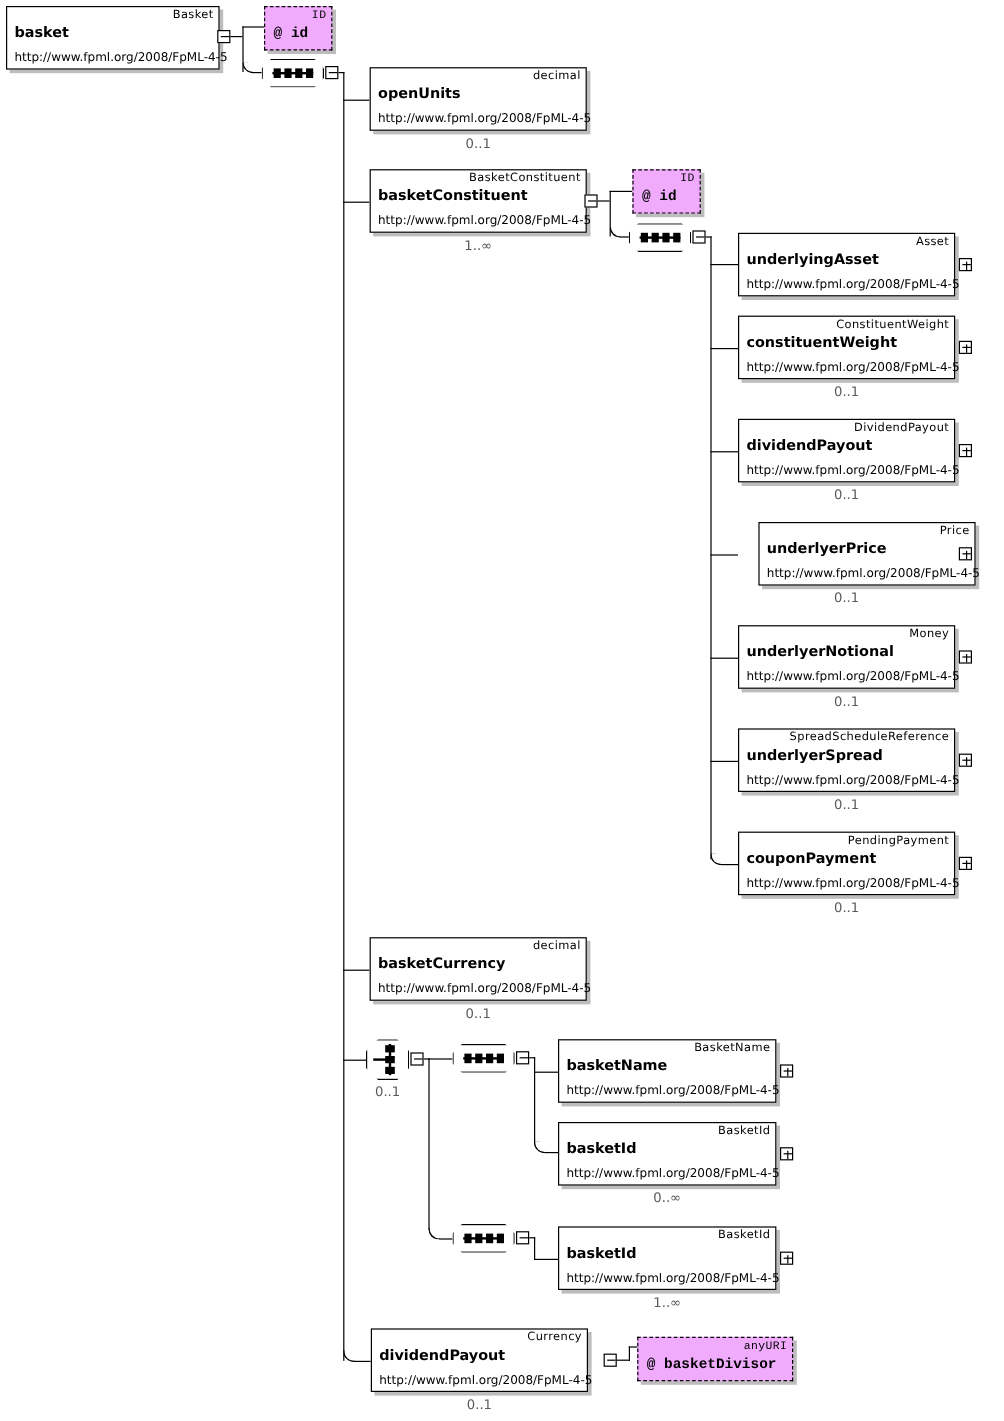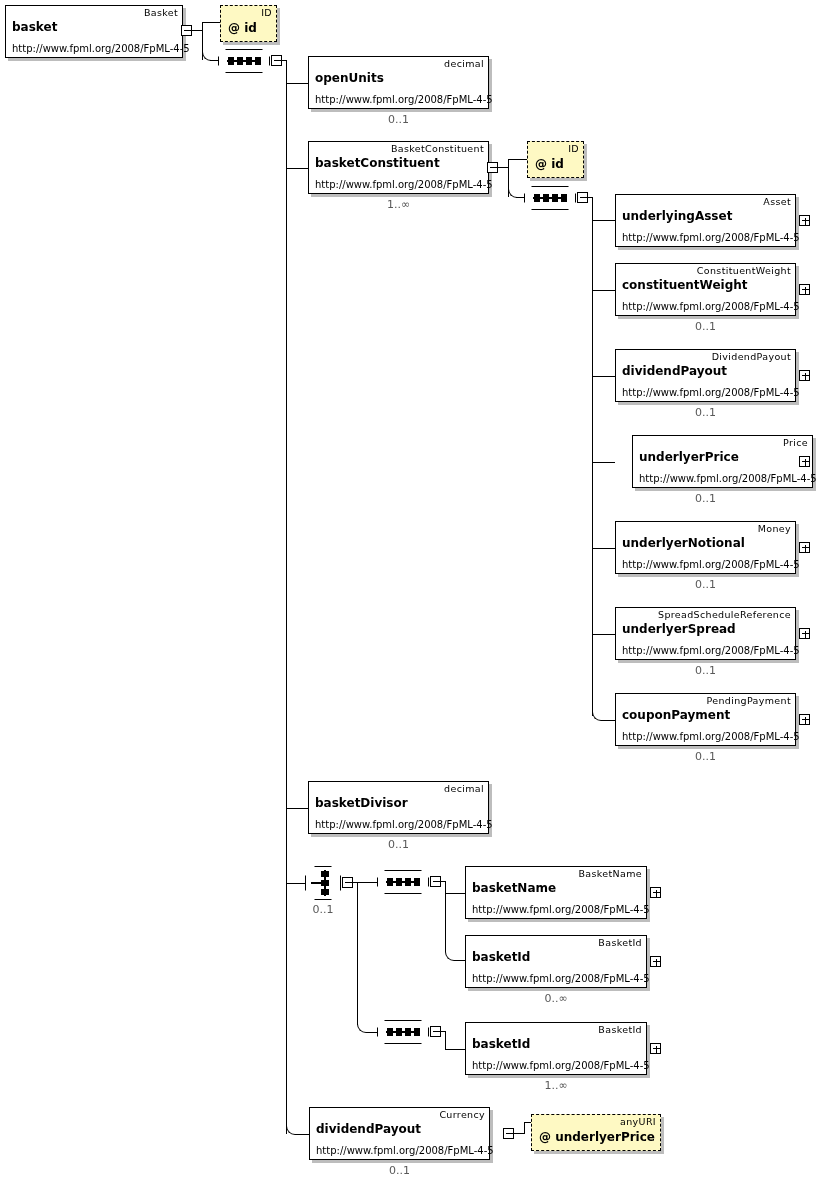--- a/index.html
+++ b/index.html
@@ -41,21 +41,22 @@
     left:6px; bottom:2px;
     font-size:10px;
     color:#000;
     white-space:nowrap;
     line-height:12px;
   }
 
   
   .node.attr{
     border:1px dashed #000000;
-    background:#fef9c3;
+    background:#f0abfc;
+    font-family:Liberation Mono, monospace;
   }
   .node.attr .name{
     left:7px; top:15px;
   }
 
   
   .card{
     position:absolute;
     font-size:11px;
     color:#595959;
@@ -299,21 +300,21 @@
     <span class="ns">http://www.fpml.org/2008/FpML-4-5</span>
   </div>
   <div class="tog" style="left:799px;top:714px;">
     <div class="h"></div>
       <div class="v"></div>
   </div>
   <div class="card" style="left:615px;top:750px;width:181px;">0..1</div>
 
   <div class="node" style="left:308px;top:781px;width:181px;height:53px;">
     <span class="type">decimal</span>
-    <span class="name">basketDivisor</span>
+    <span class="name">basketCurrency</span>
     <span class="ns">http://www.fpml.org/2008/FpML-4-5</span>
   </div>
   <div class="card" style="left:308px;top:838px;width:181px;">0..1</div>
 
   <div class="comp choice" style="left:305px;top:866px;width:36px;height:34px;">
     <div class="shadow" style="width:36px;height:34px;clip-path:polygon(10px 0,26px 0,36px 10px,36px 24px,26px 34px,10px 34px,0 24px,0 10px);"></div>
     <div class="oct" style="clip-path:polygon(10px 0,26px 0,36px 10px,36px 24px,26px 34px,10px 34px,0 24px,0 10px);"></div>
     <div class="chbar" style="left:19px;top:4px;width:2px;height:26px;"></div>
     <div class="csq" style="left:16px;top:5px;"></div>
     <div class="csq" style="left:16px;top:14px;"></div>
@@ -406,16 +407,16 @@
 
   <div class="tog" style="left:503px;top:1128px;">
     <div class="h"></div>
   </div>
   <div class="ln lh" style="left:514px;top:1133px;width:11px;height:1px;"></div>
   <div class="ln lv" style="left:524px;top:1122px;width:1px;height:12px;"></div>
   <div class="ln lh" style="left:524px;top:1122px;width:8px;height:1px;"></div>
 
   <div class="node attr" style="left:531px;top:1114px;width:130px;height:37px;">
     <span class="type">anyURI</span>
-    <span class="name">@ underlyerPrice</span>
+    <span class="name">@ basketDivisor</span>
   </div>
 
 </div>
 
 </body></html>

